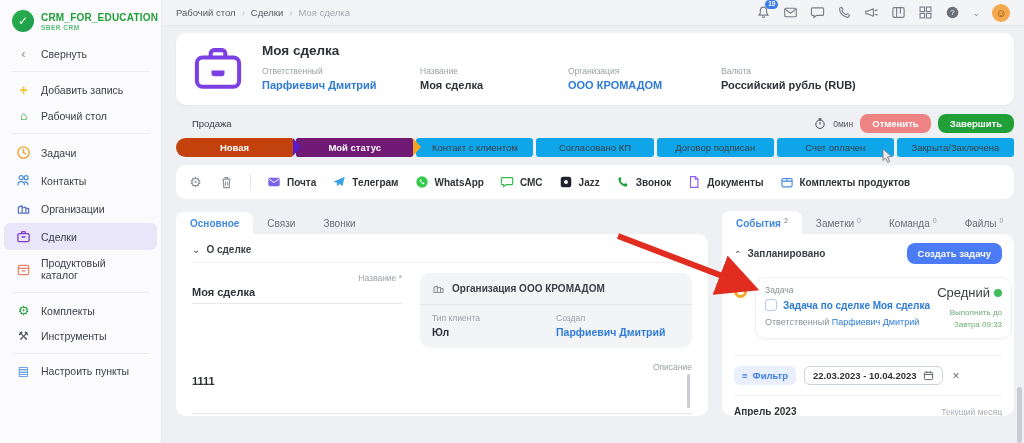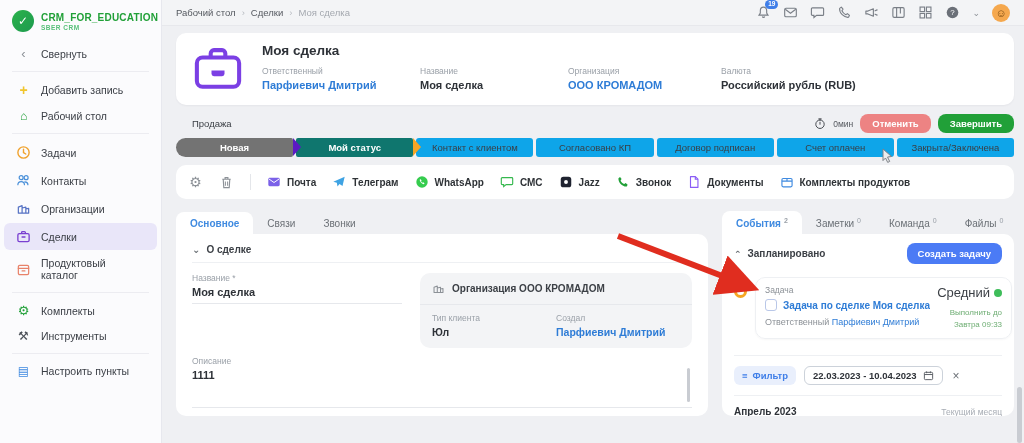--- a/index.html
+++ b/index.html
@@ -51,22 +51,22 @@
   .pipeline { margin:9px 10px 0 14px; }
   .pipe-top { display:flex; align-items:center; margin-bottom:5px; }
   .pipe-name { font-size:9.5px; color:#3c4046;margin-left:16px; }
   .pipe-right { margin-left:auto; display:flex; align-items:center; gap:7px; }
   .timer-txt { font-size:8.5px; color:#55595f; }
   .btn { border:none; border-radius:8px; padding:4px 12px; font-size:9.5px; font-weight:600; color:#fff; cursor:pointer; font-family:inherit; }
   .btn.cancel { background:#ed8383; }
   .btn.finish { background:#21a038; }
   .stages { display:flex; gap:3px; }
   .stage { flex:1; height:19px; display:flex; align-items:center; justify-content:center; font-size:9.5px; background:#0ea5e9; color:#3a3e44; border-radius:3px; position:relative; cursor:pointer; }
-  .stage.done { background:#737373; color:#fff; font-weight:600; border-radius:10px 2px 2px 10px; }
-  .stage.current { background:#0f766e; color:#fff; font-weight:600; border-radius:2px; }
+  .stage.done { background:#c2410c; color:#fff; font-weight:600; border-radius:10px 2px 2px 10px; }
+  .stage.current { background:#701a75; color:#fff; font-weight:600; border-radius:2px; }
   .stage.done::after, .stage.current::after { content:""; position:absolute; right:-8px; top:0; border-top:9.5px solid transparent; border-bottom:9.5px solid transparent; border-left:8px solid #5c1ac4; z-index:2; }
   .stage.current::after { border-left-color:#f5a524; }
 
   
   .toolbar-card { margin:8px 10px 0 14px; background:#fff; border-radius:10px; height:34px; display:flex; align-items:center; padding:0 12px; gap:16px; }
   .tool-ico { width:15px; height:15px; display:block; cursor:pointer; }
   .vdiv { width:1px; height:16px; background:#e4e6ea; }
   .action { display:flex; align-items:center; gap:6px; font-size:10px; font-weight:600; color:#2f3337; cursor:pointer; }
   .action svg { width:14px; height:14px; display:block; }
   .glyph.gear-gray { color:#8c9197; font-size:14px; cursor:pointer; }
@@ -80,31 +80,31 @@
   .tab.active { background:#fff; border-radius:8px 8px 0 0; color:#3f8ae0; font-weight:600;margin-top:8px; }
   .tab sup { font-size:7px; color:#9aa0a8; margin-left:3px; }
   .panel { background:#fff; border-radius:0 10px 10px 10px; flex:1; overflow:hidden; position:relative; }
 
   
   .form-body { padding:10px 16px; }
   .sect-head { display:flex; align-items:center; gap:6px; font-size:10px; font-weight:700; color:#3c4046; padding-bottom:7px; border-bottom:1px solid #eef0f3; }
   .sect-head .chevd { color:#6b7076; font-size:10px; }
   .form-grid { display:flex; gap:18px; margin-top:10px; }
   .fcol { flex:1; min-width:0; }
-  .flabel { font-size:8.5px; color:#9aa0a8; margin-bottom:3px; }
+  .flabel { font-size:8.5px; color:#9aa0a8; margin-bottom:3px;text-align:right; }
   .flabel .req { color:#9aa0a8; }
   .fvalue { font-size:11px; color:#2e3238; font-weight:600; padding-bottom:5px; border-bottom:1px solid #e6e8ec; }
   .org-card { width:272px; background:#f3f4f6; border-radius:10px; flex:0 0 auto; }
   .org-head { display:flex; align-items:center; gap:7px; padding:9px 12px; font-size:10px; font-weight:600; color:#3c4046; border-bottom:1px solid #e6e8ec; }
   .org-body { display:flex; padding:8px 12px 10px 12px; }
   .org-f { flex:1; }
   .org-f .lbl { font-size:8.5px; color:#9aa0a8; margin-bottom:3px; }
   .org-f .val { font-size:10.5px; font-weight:600; color:#2e3238; }
   .org-f .val.link { color:#2e7cd6; }
-  .desc-wrap { margin-top:8px; position:relative; }
+  .desc-wrap { margin-top:14px; position:relative; }
   .desc-area { border-bottom:1px solid #e6e8ec; padding-bottom:26px; }
   .desc-scroll { position:absolute; right:2px; top:12px; width:3px; height:34px; background:#c9ccd2; border-radius:2px; }
 
   
   .ev-body { padding:9px 12px; }
   .planned-row { display:flex; align-items:center; }
   .planned-title { font-size:10px; font-weight:700; color:#3c4046; display:flex; gap:6px; align-items:center; }
   .chevup { color:#6b7076; font-size:9px; }
   .btn-create { margin-left:auto; background:#4b7bf5; color:#fff; border:none; border-radius:8px; padding:5px 11px; font-size:9.5px; font-weight:600; cursor:pointer; font-family:inherit; }
   .task-row { display:flex; gap:8px; margin-top:13px; }

